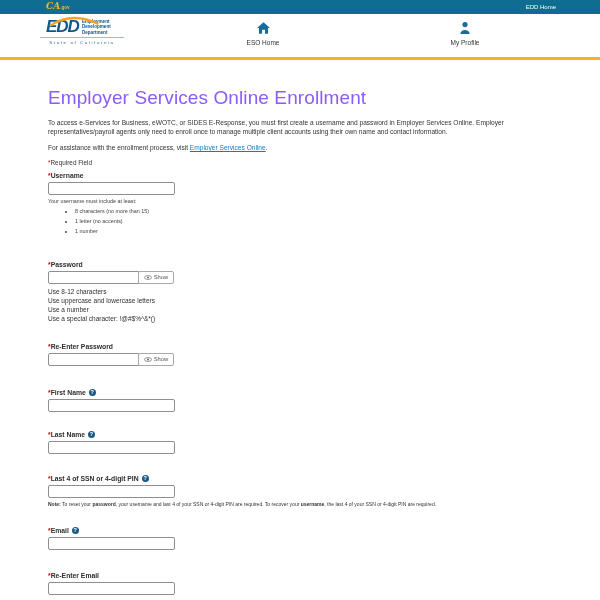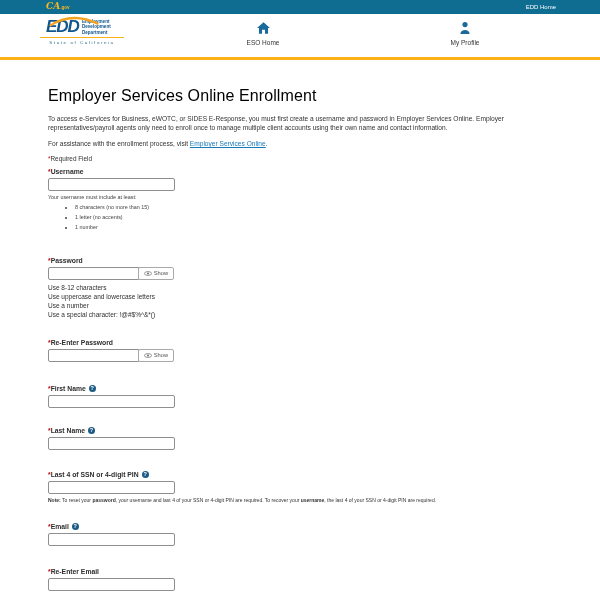--- a/index.html
+++ b/index.html
@@ -30,21 +30,21 @@
               align-items:center; cursor:pointer; text-decoration:none; }
   .nav-eso { left:228px; }
   .nav-profile { left:430px; }
   .nav-icon { height:13px; display:flex; align-items:center; }
   .nav-label { margin-top:5px; font-size:6.5px; color:#333; }
 
   .gold-rule { height:3px; background:#fbb117; }
 
   
   .content { padding:27px 45px 0 48px; }
-  h1 { font-size:16px; font-weight:400; color:#000000; margin-bottom:9px; letter-spacing:0.1px; }
+  h1 { font-size:19px; font-weight:400; color:#8b5cf6; margin-bottom:9px; letter-spacing:0.1px; }
   .intro { font-size:6.6px; line-height:9.2px; color:#333; margin-bottom:7px; }
   .assist { font-size:6.6px; line-height:9px; color:#333; margin-bottom:7px; }
   .assist a { color:#1779ba; text-decoration:underline; }
   .required-note { font-size:6.4px; color:#333; margin-bottom:6px; }
   .req { color:#c00; }
 
   .field-group label { display:block; font-size:6.8px; font-weight:bold; color:#2d2d2d;
                        margin-bottom:3px; }
   .text-input { display:block; width:127px; height:13px; border:1px solid #8f8f8f;
                 border-radius:2px; background:#fff; font-size:7px; padding:0 3px; }

